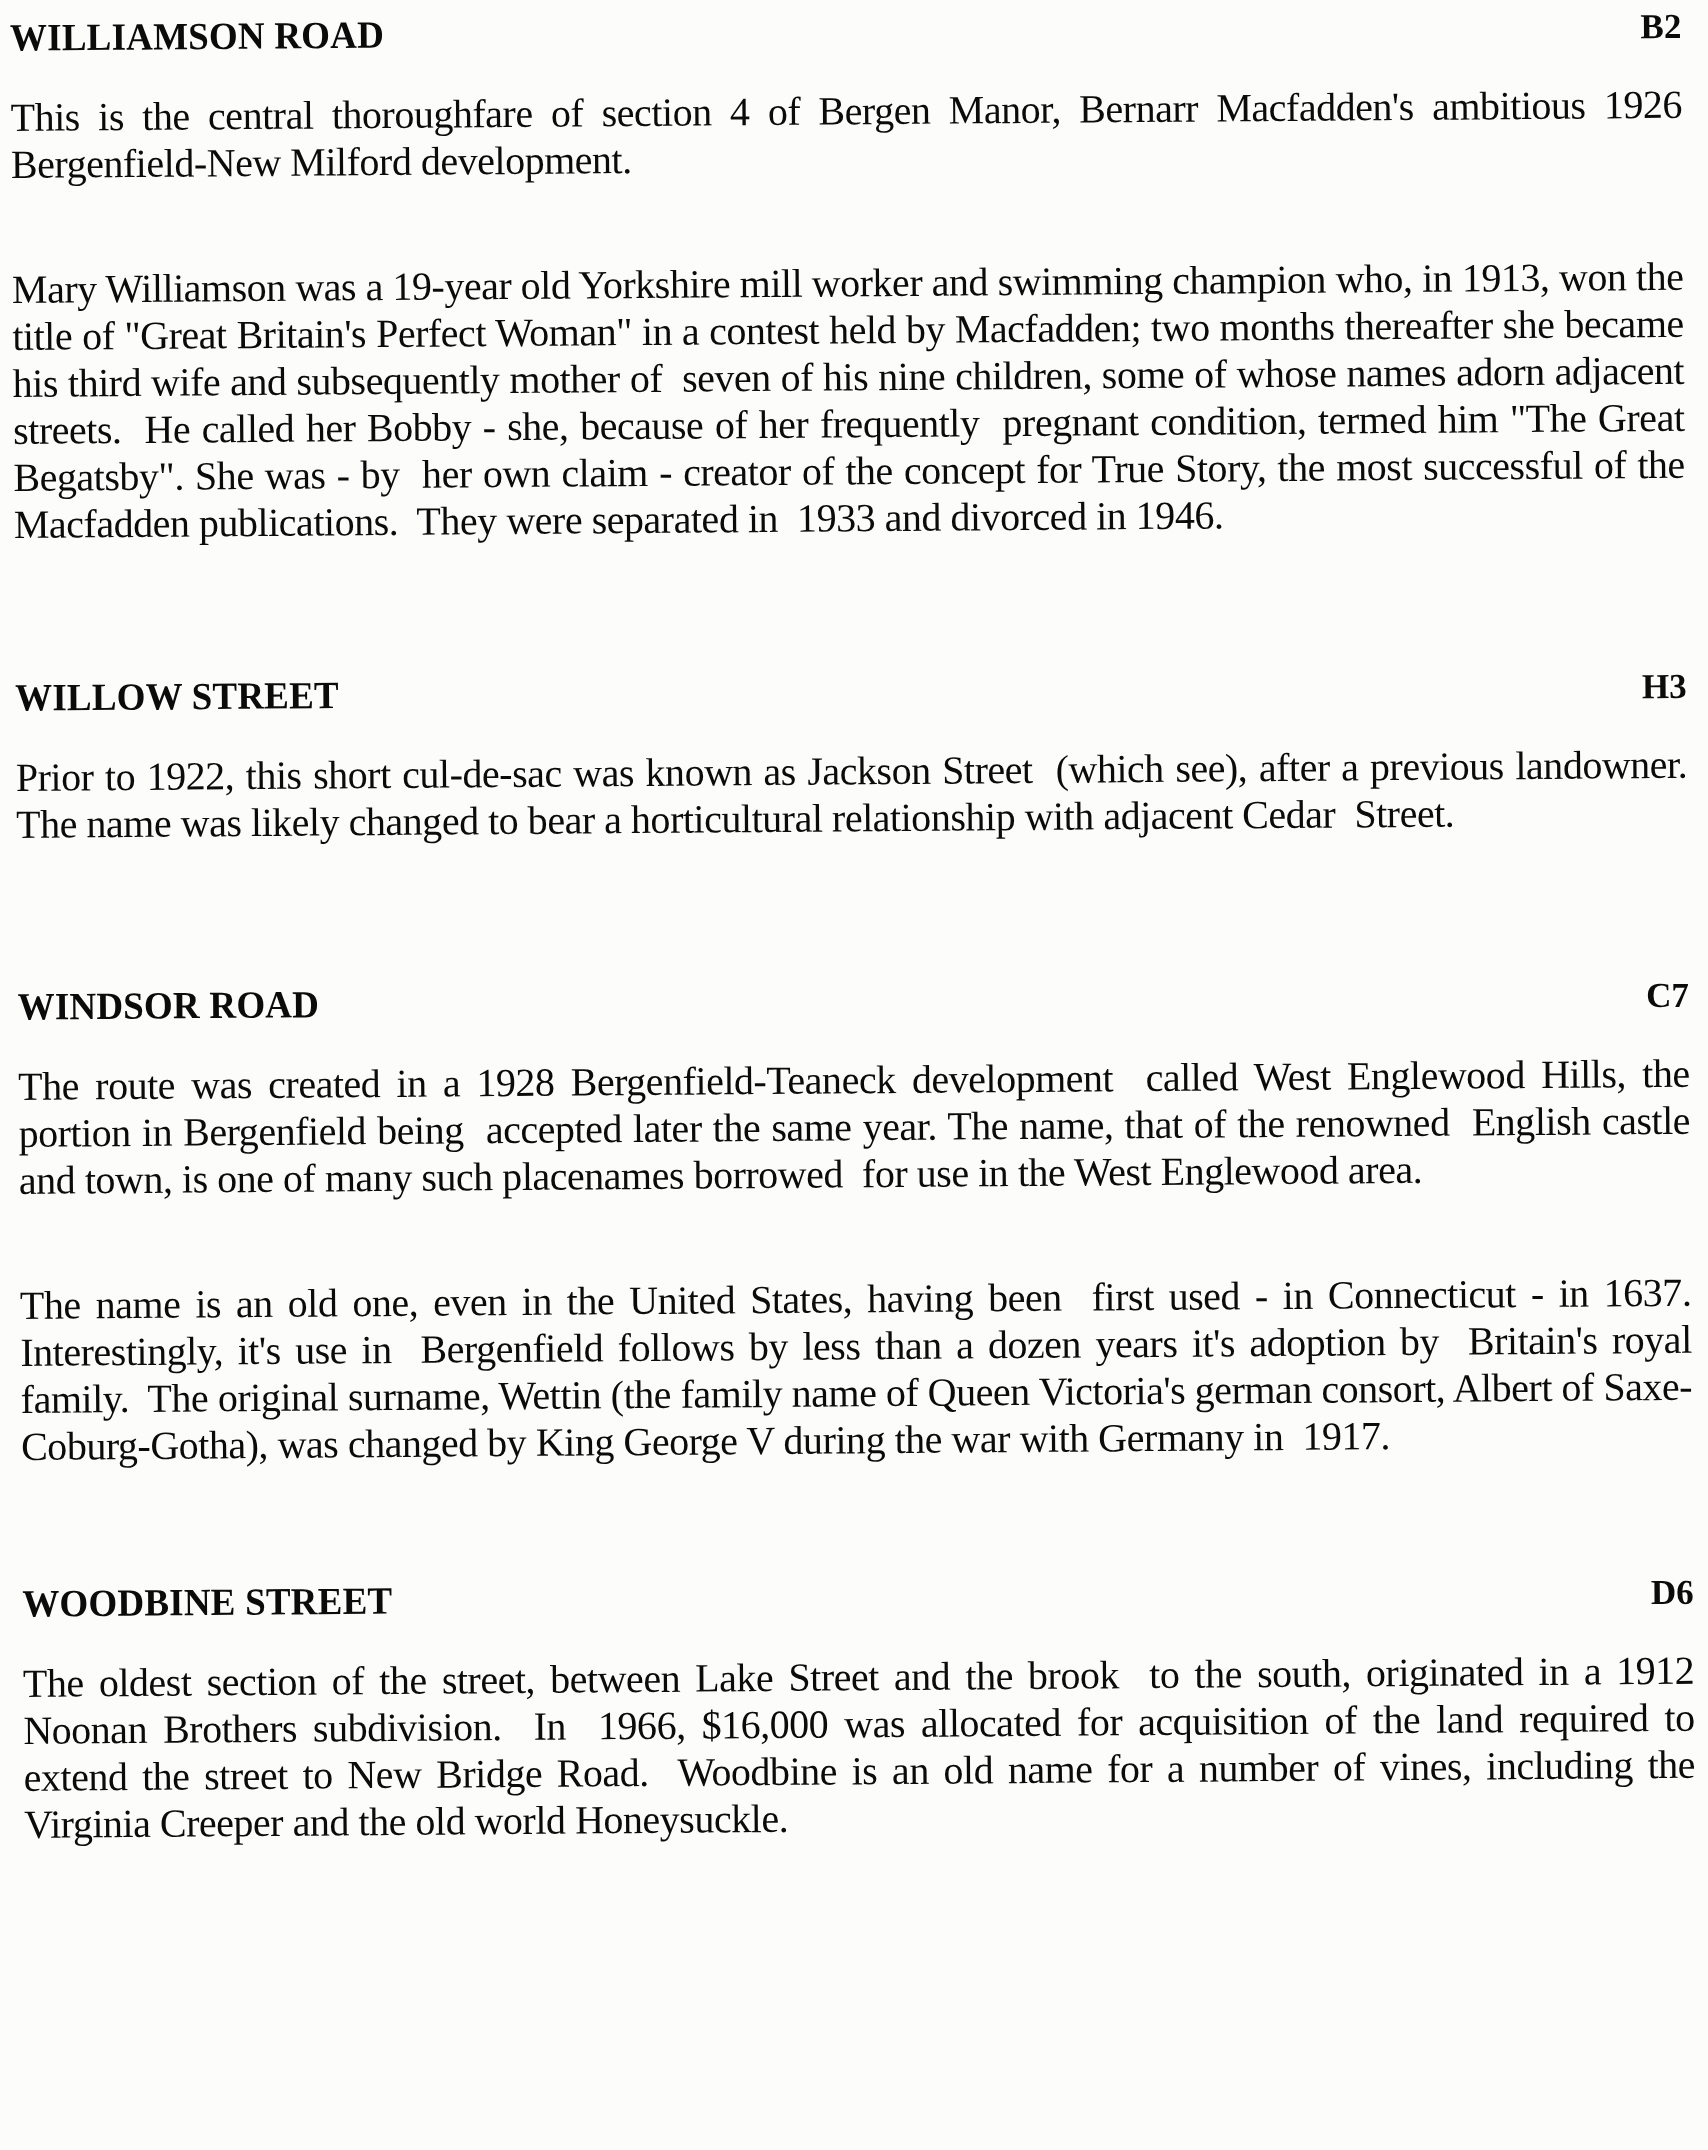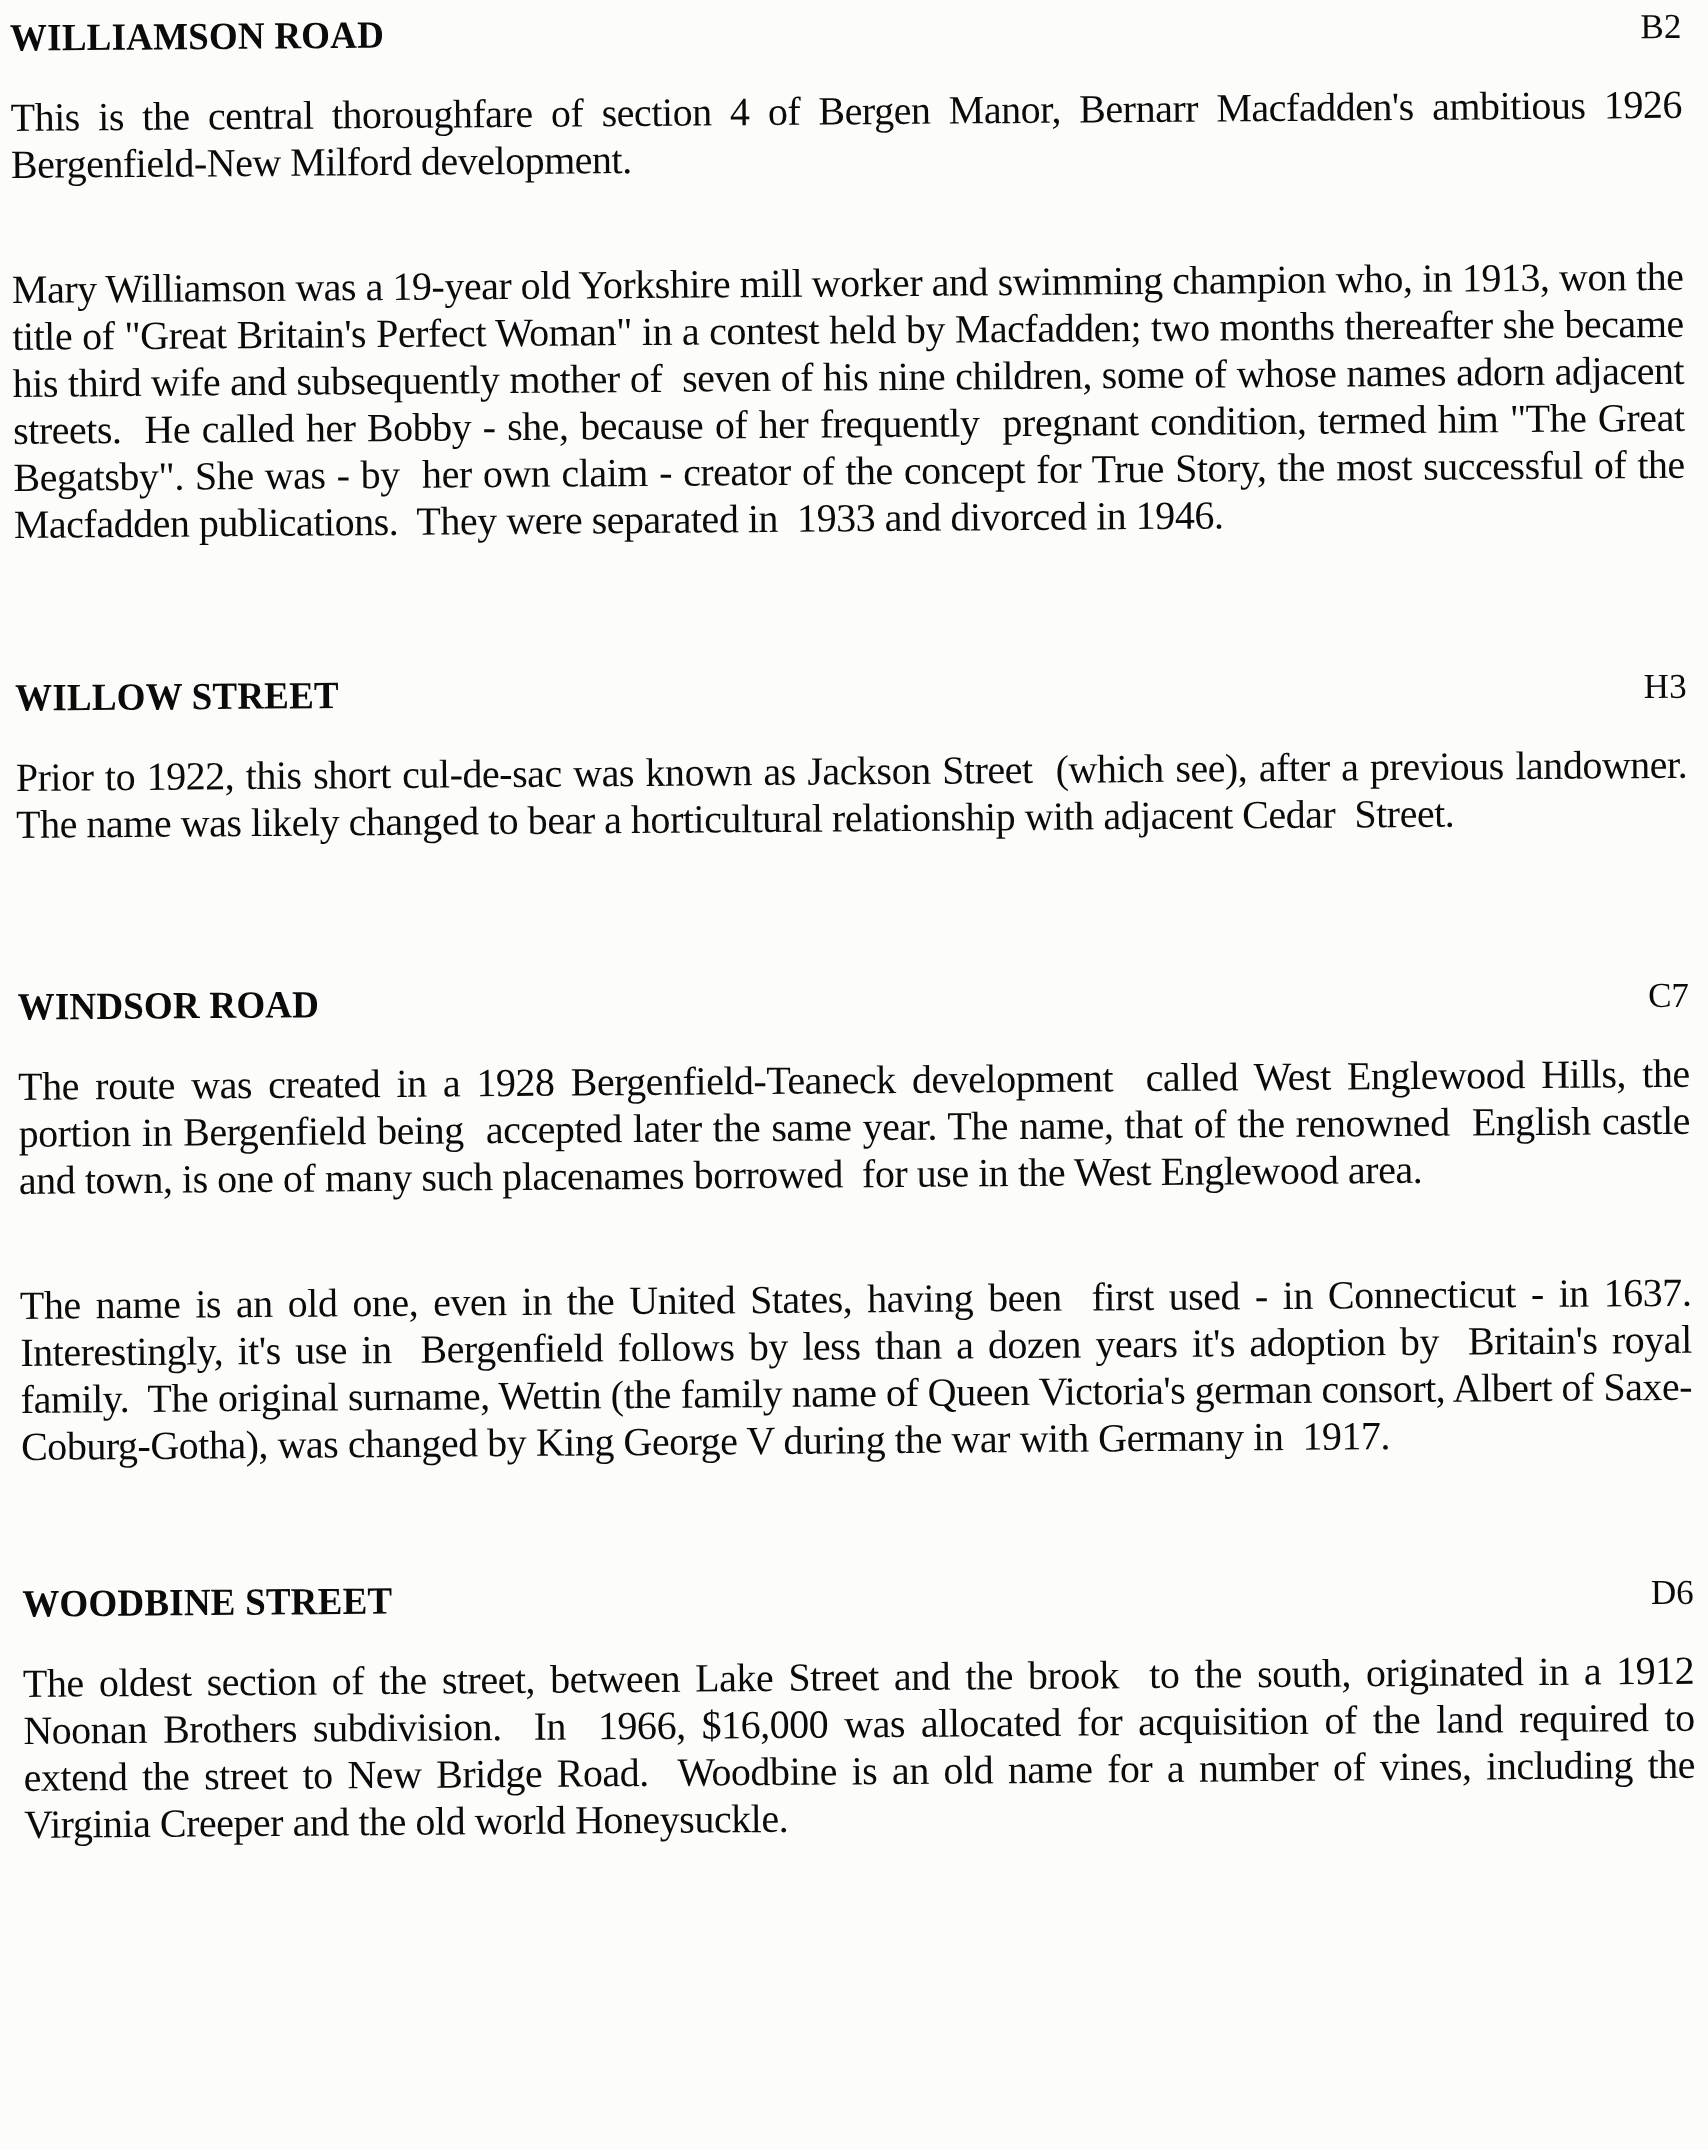--- a/index.html
+++ b/index.html
@@ -31,21 +31,21 @@
   }
   .title {
     font-size: 37px;
     font-weight: 700;
     letter-spacing: 0.2px;
     transform: scaleY(1.04);
     transform-origin: left bottom;
   }
   .code {
     font-size: 35px;
-    font-weight: 400;
+    font-weight: 700;
   }
   .para {
     font-size: 40px;
     line-height: 47px;
     margin: 0;
     text-align: justify;
     white-space: pre-wrap;
     letter-spacing: -0.012em;
   }
   .para + .para { margin-top: 78px; }

